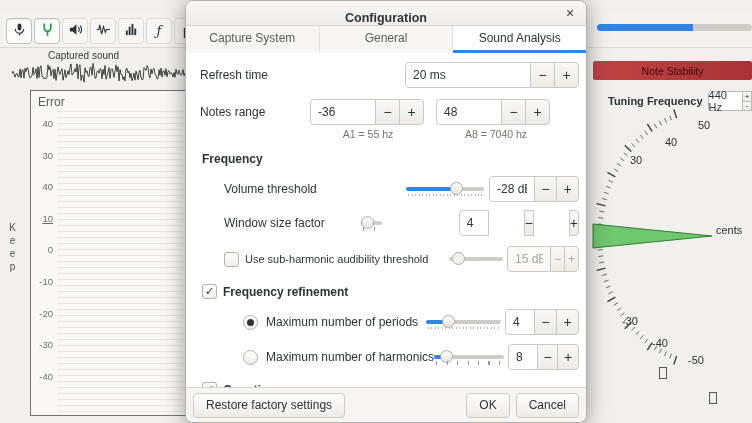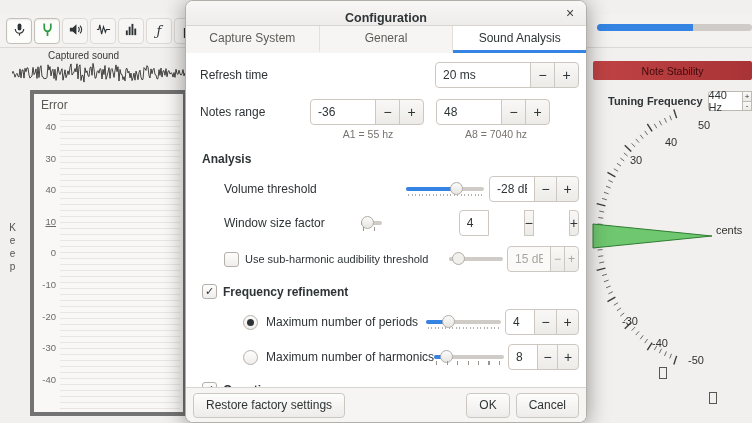--- a/index.html
+++ b/index.html
@@ -10,21 +10,21 @@
   .toolbar{position:absolute;left:0;top:14px;width:752px;height:34px;background:#f3f2f0;border-bottom:1px solid #dcd8d4;display:flex;align-items:center;padding-left:6px;box-sizing:border-box;gap:2px;}
   .tb-btn{width:26px;height:26px;display:flex;align-items:center;justify-content:center;border-radius:4px;border:1px solid transparent;background:transparent;padding:0;}
   .tb-btn.active{background:#fdfdfc;border-color:#c3bfb9;box-shadow:inset 0 1px 2px rgba(0,0,0,.08);}
   .tb-btn.framed{border-color:#ddd9d4;background:#f7f6f4;}
   .tb-glyph{font-size:13px;color:#2e3436;font-family:"DejaVu Serif",serif;font-style:italic;}
   .tb-glyph.mu{font-style:normal;font-family:"DejaVu Sans",sans-serif;}
 
   .cap-label{position:absolute;left:20px;top:50px;font-size:10px;color:#3a3733;margin-left:28px;}
   .waveform{position:absolute;left:12px;top:57px;}
 
-  .error-panel{position:absolute;left:30px;top:90px;width:157px;height:326px;background:#f9f8f7;border:4px solid #737373;box-sizing:border-box;}
+  .error-panel{position:absolute;left:30px;top:90px;width:157px;height:326px;background:#f9f8f7;border:1px solid #737373;box-sizing:border-box;}
   .error-title{position:absolute;left:7px;top:4px;font-size:12px;color:#5c5954;}
   .error-grid{position:absolute;left:26px;top:20px;right:3px;bottom:3px;background:repeating-linear-gradient(to bottom,#e8e6e2 0 1px,transparent 1px 6px);}
   .axlbl{position:absolute;left:2px;width:20px;text-align:right;font-size:9.5px;color:#6d6a65;}
   .keep-label{position:absolute;left:7px;top:222px;writing-mode:vertical-rl;text-orientation:upright;font-size:10px;letter-spacing:2px;color:#55524e;}
 
   .gain-slider{position:absolute;left:597px;top:24px;width:155px;height:7px;border-radius:4px;background:linear-gradient(to right,#3584e4 0 62%,#cfccc8 62%);}
   .stability-bar{position:absolute;left:593px;top:61px;width:159px;height:19px;background:linear-gradient(90deg,#c04344,#a83336);border-radius:2px;display:flex;align-items:center;justify-content:center;}
   .stability-bar span{font-size:10.5px;color:#40090b;}
   .tuning-row{position:absolute;left:608px;top:90px;right:0;height:22px;display:flex;align-items:center;}
   .tuning-label{font-size:11px;font-weight:bold;color:#2e3436;white-space:nowrap;}
@@ -50,21 +50,21 @@
   .dlg-tab.active{background:#fff;color:#2e3436;border-bottom:3px solid #3584e4;}
   .dlg-body{position:absolute;top:52px;left:0;right:0;bottom:35px;background:#fff;}
   .row{display:flex;align-items:center;}
   .lbl{white-space:nowrap;}
   .bold{font-weight:bold;}
   .flex1{flex:1;}
 
   .entry{height:26px;box-sizing:border-box;border:1px solid #cdc7c2;border-radius:4px 0 0 4px;background:#fff;padding:0 7px;font-size:12px;color:#2e3436;font-family:"Liberation Sans",sans-serif;outline:none;}
   .sbtn{height:26px;box-sizing:border-box;border:1px solid #cdc7c2;margin-left:-1px;background:linear-gradient(#f9f8f6,#edebe8);font-size:14px;color:#2e3436;padding:0;line-height:1;}
   .sbtn.plus{border-radius:0 4px 4px 0;}
-  .w116{width:96px;} .w66{width:66px;} .w46{width:46px;} .w44{width:44px;} .w30{width:30px;}
+  .w116{width:126px;} .w66{width:66px;} .w46{width:46px;} .w44{width:44px;} .w30{width:30px;}
   .b25{width:25px;} .b23{width:23px;} .b15{width:15px;font-size:12px;}
   .hint{font-size:10.5px;color:#77736e;text-align:center;}
 
   .scale{position:relative;height:18px;}
   .scale .trough{position:absolute;left:0;right:0;top:7px;height:4px;border-radius:2px;background:#cfccc7;}
   .scale .fill{height:100%;width:var(--pos,50%);background:#3584e4;border-radius:2px;}
   .scale .knob{position:absolute;top:2px;left:calc(var(--pos,50%) - 7px);width:13px;height:13px;border-radius:50%;background:linear-gradient(#fbfbfa,#e7e5e2);border:1px solid #b1ada7;box-sizing:border-box;}
   .scale .marks{position:absolute;left:2px;right:2px;top:13px;height:4px;background:repeating-linear-gradient(to right,#9a958f 0 1px,transparent 1px 10.5px);}
   .scale .marks.dots{top:14px;height:2px;background:repeating-linear-gradient(to right,#b3afa9 0 1px,transparent 1px 3.5px);}
   .w78{width:78px;} .w75{width:75px;} .w54{width:54px;}
@@ -262,21 +262,21 @@
         <button class="sbtn b25">−</button>
         <button class="sbtn plus b25">+</button>
       </div>
       <div class="row" style="margin:3px 7px 0 124px;">
         <span class="hint" style="width:116px;">A1 = 55 hz</span>
         <span style="width:12px;flex:none;"></span>
         <span class="hint" style="width:116px;">A8 = 7040 hz</span>
       </div>
 
       <div class="row" style="margin:12px 0 0 16px;">
-        <span class="lbl bold">Analysis</span>
+        <span class="lbl bold">Frequency</span>
       </div>
 
       <div class="row" style="margin:10px 7px 0 38px;">
         <span class="lbl flex1">Volume threshold</span>
         <div class="scale w78" style="--pos: 65%;">
           <div class="trough">
               <div class="fill"></div>
             </div>
             <div class="knob"></div>
             <div class="marks dots"></div>

